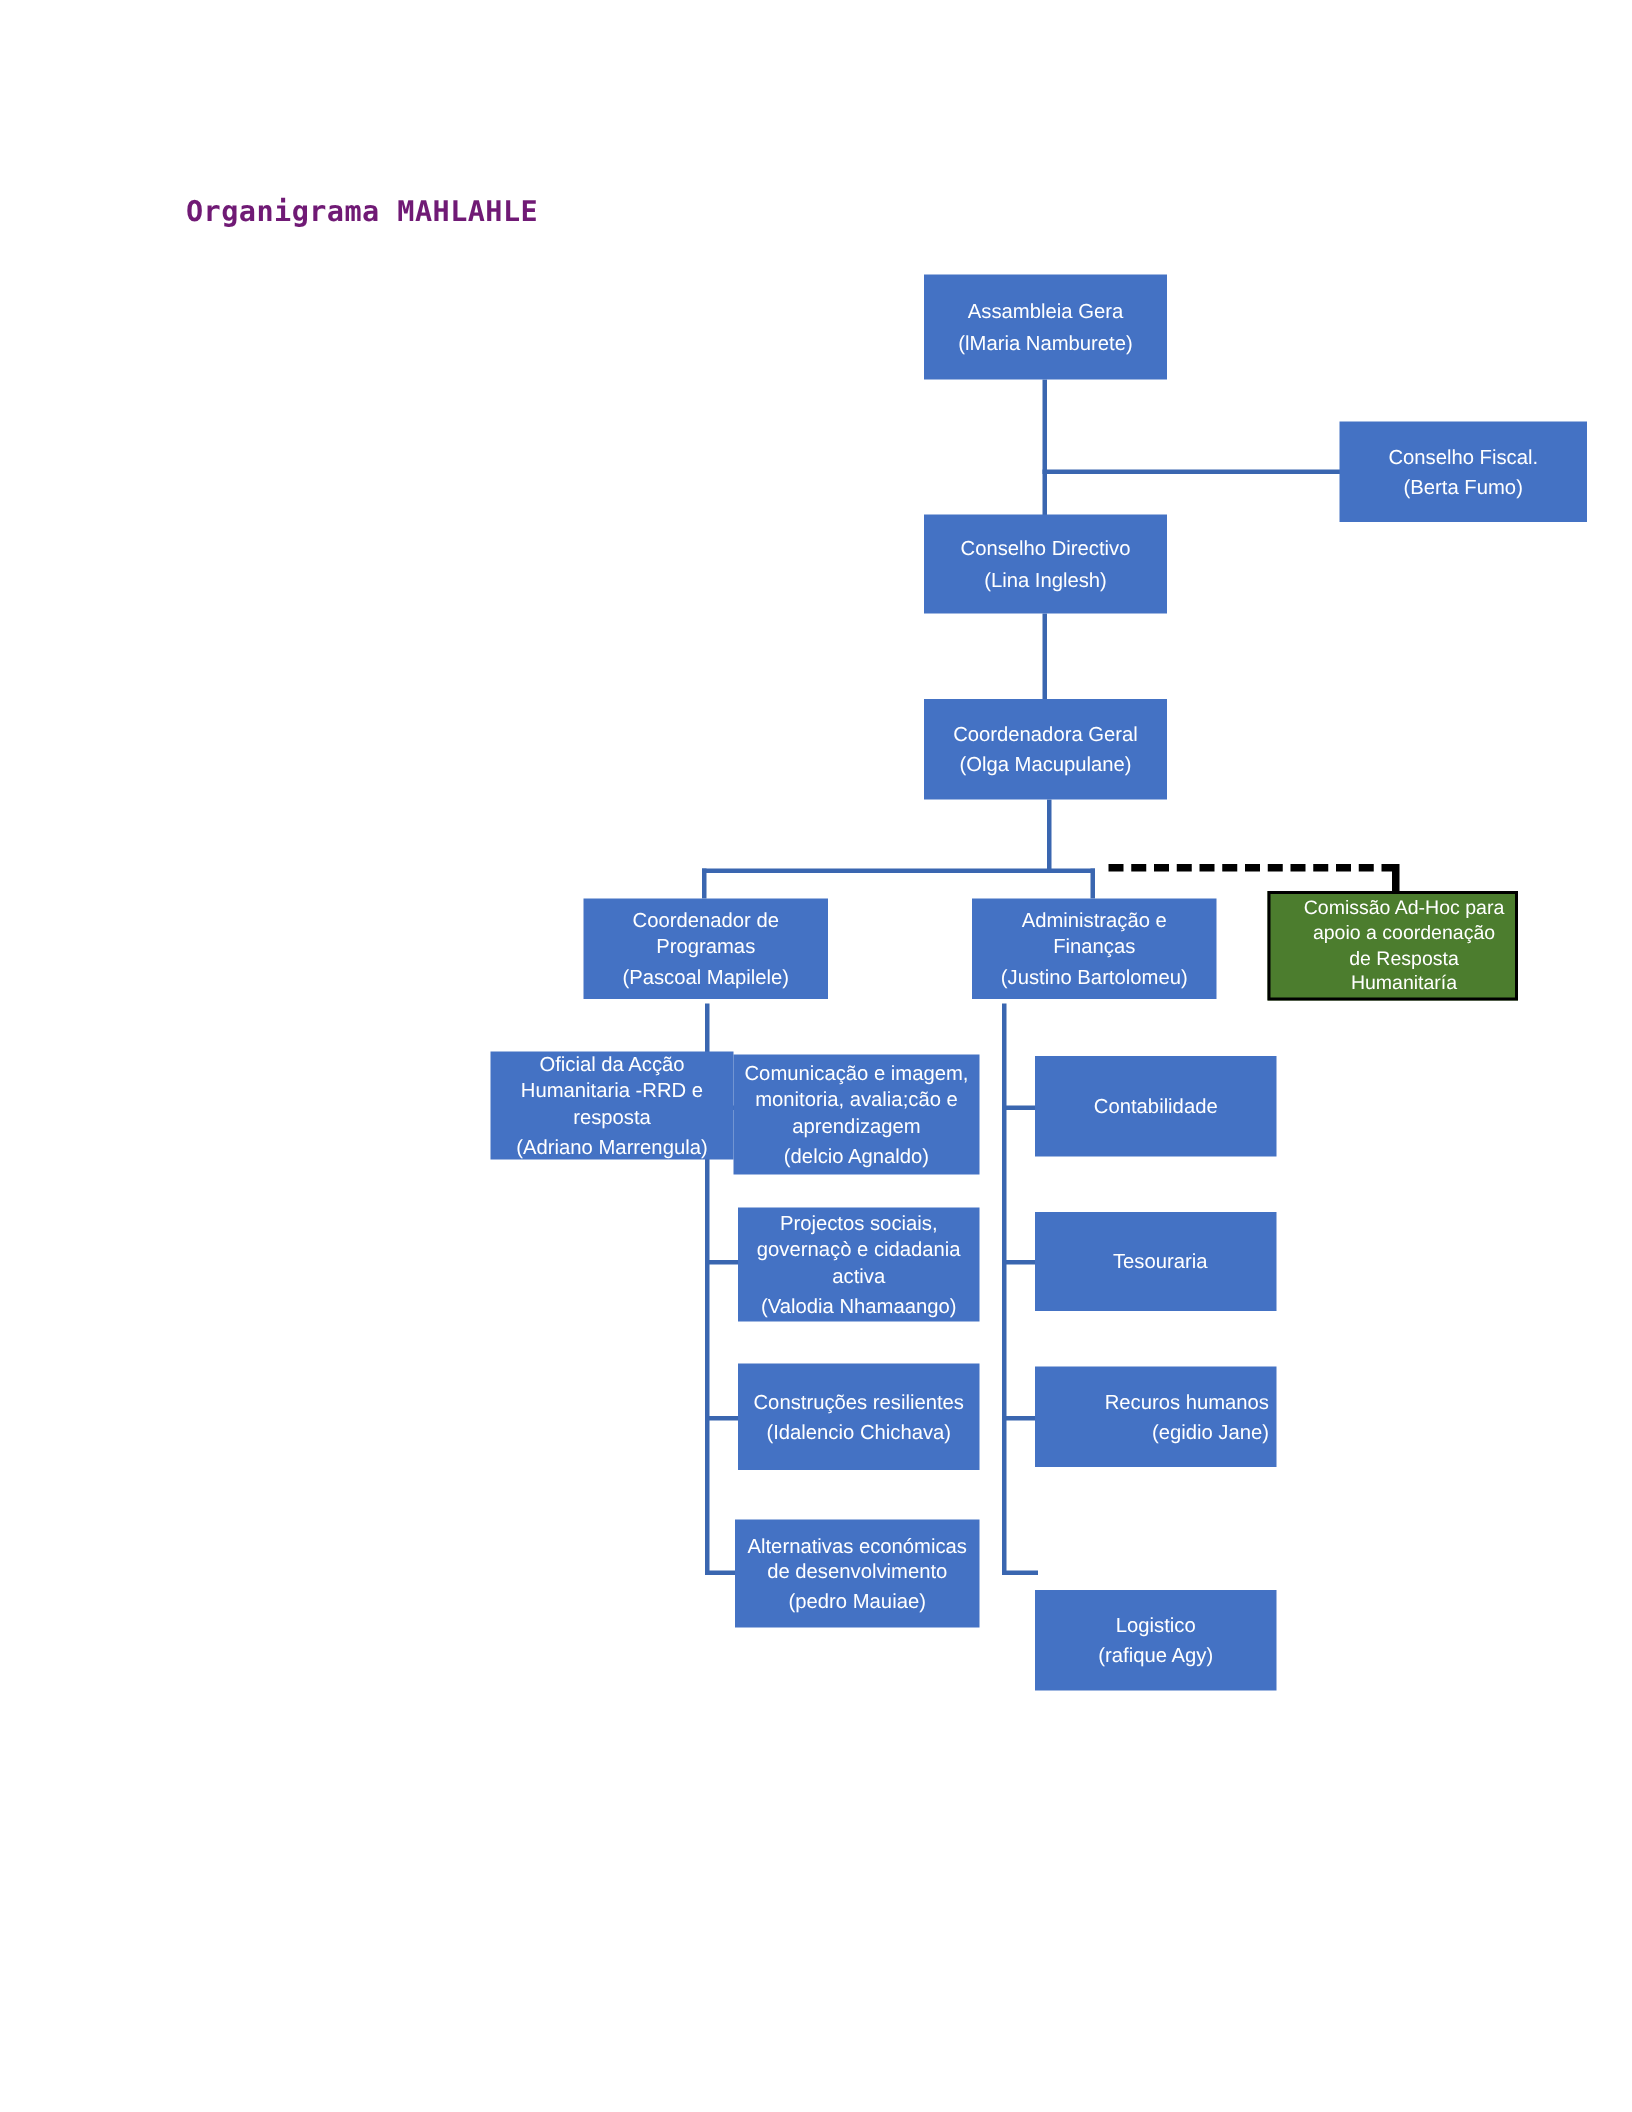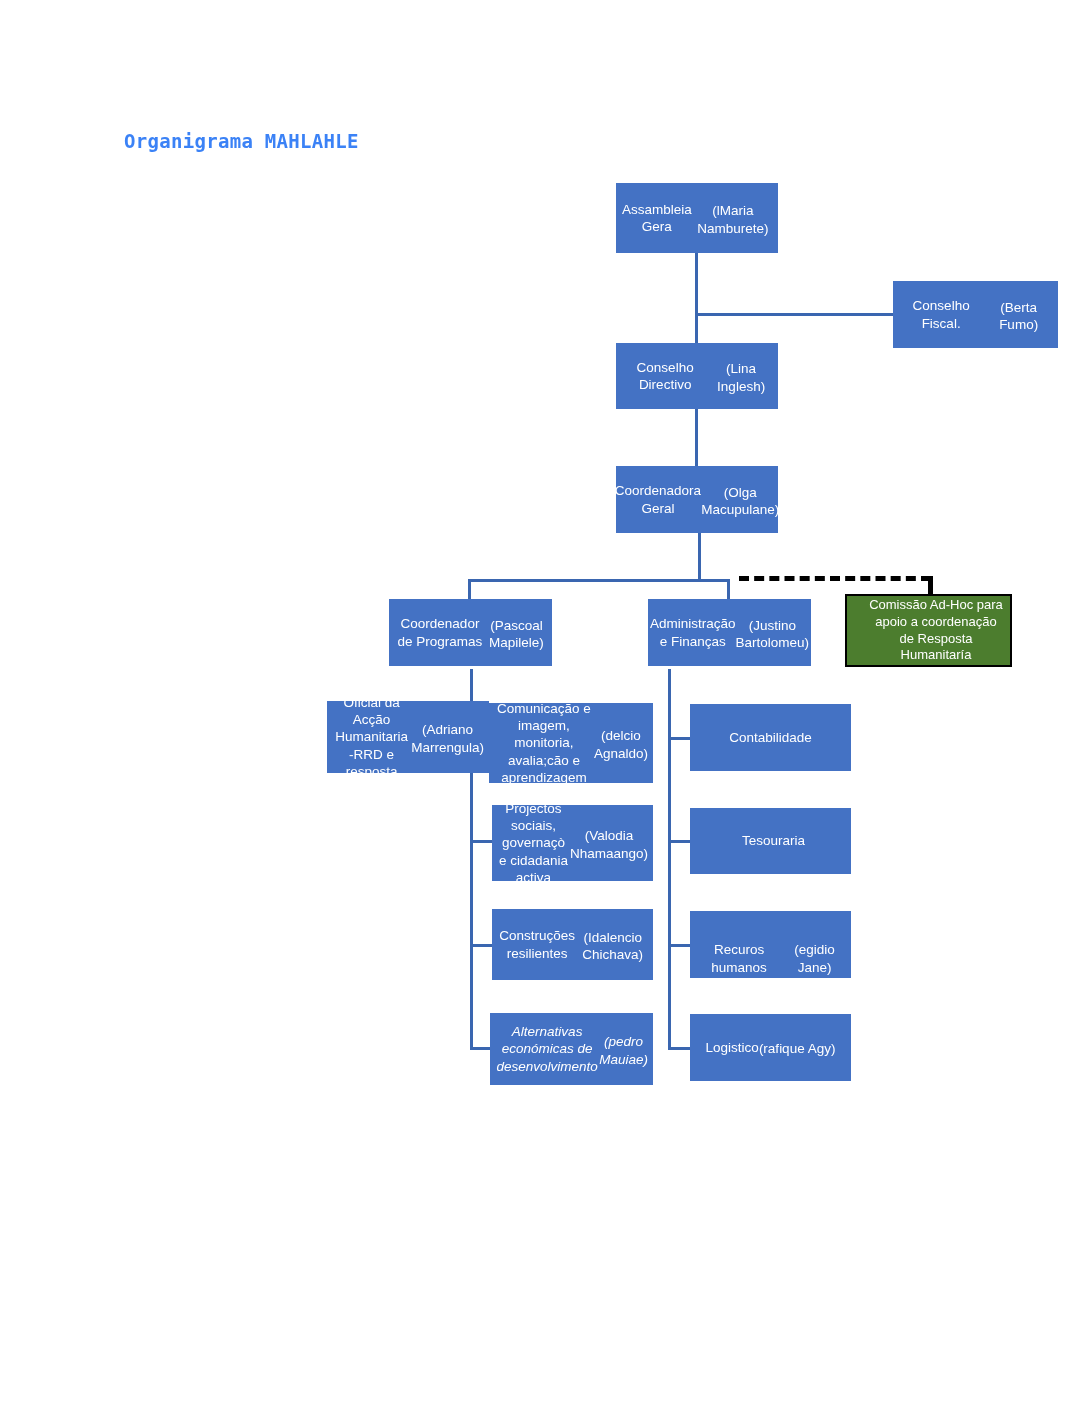--- a/index.html
+++ b/index.html
@@ -17,31 +17,31 @@
     background: #ffffff;
     overflow: hidden;
   }
   #title {
     position: absolute;
     left: 124px;
     top: 130px;
     font-family: "DejaVu Sans Mono", monospace;
     font-size: 19px;
     font-weight: 700;
-    color: #3b82f6;
+    color: #701a75;
     letter-spacing: 0.3px;
     white-space: nowrap;
   }
   .node {
     position: absolute;
     box-sizing: border-box;
     background: #4472C4;
     color: #ffffff;
     display: flex;
-    flex-direction: row;
+    flex-direction: column;
     align-items: center;
     justify-content: center;
     text-align: center;
     font-size: 13.5px;
     line-height: 1.28;
     padding: 2px 5px;
     z-index: 3;
   }
   .node .role {
     display: block;
@@ -164,38 +164,38 @@
   <div class="node" style="left:492px; top:805px; width:161px; height:76px;">
     <span class="role">Projectos sociais, governaçò e cidadania activa</span>
     <span class="person">(Valodia Nhamaango)</span>
   </div>
 
   <div class="node" style="left:492px; top:909px; width:161px; height:71px;">
     <span class="role">Construções resilientes</span>
     <span class="person">(Idalencio Chichava)</span>
   </div>
 
-  <div class="node" style="left:490px; top:1013px; width:163px; height:72px;font-style:italic;">
+  <div class="node" style="left:490px; top:1013px; width:163px; height:72px;">
     <span class="role">Alternativas económicas de desenvolvimento</span>
     <span class="person">(pedro Mauiae)</span>
   </div>
 
   <div class="node no-person" style="left:690px; top:704px; width:161px; height:67px;">
     <span class="role">Contabilidade</span>
 
   </div>
 
   <div class="node no-person" style="left:690px; top:808px; width:161px; height:66px;padding-left:11px;">
     <span class="role">Tesouraria</span>
 
   </div>
 
   <div class="node" style="left:690px; top:911px; width:161px; height:67px;align-items:flex-end;">
     <span class="role">Recuros humanos</span>
     <span class="person">(egidio Jane)</span>
   </div>
 
-  <div class="node" style="left:690px; top:1014px; width:161px; height:67px;">
+  <div class="node" style="left:690px; top:1060px; width:161px; height:67px;">
     <span class="role">Logistico</span>
     <span class="person">(rafique Agy)</span>
   </div>
 
 </div>
 
 </body></html>

